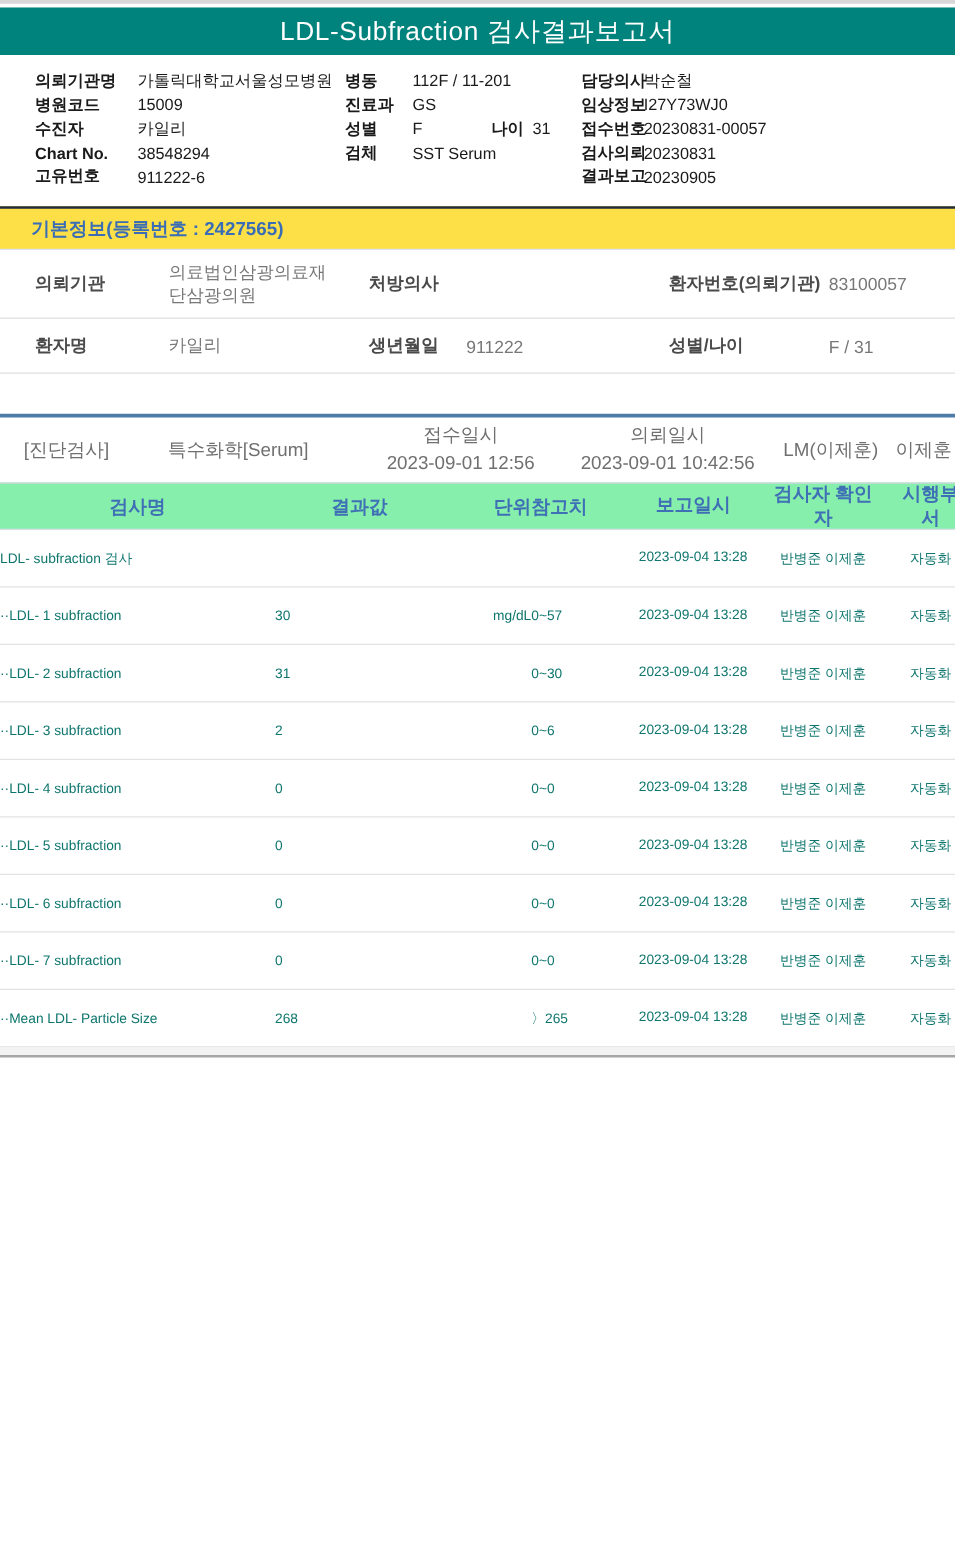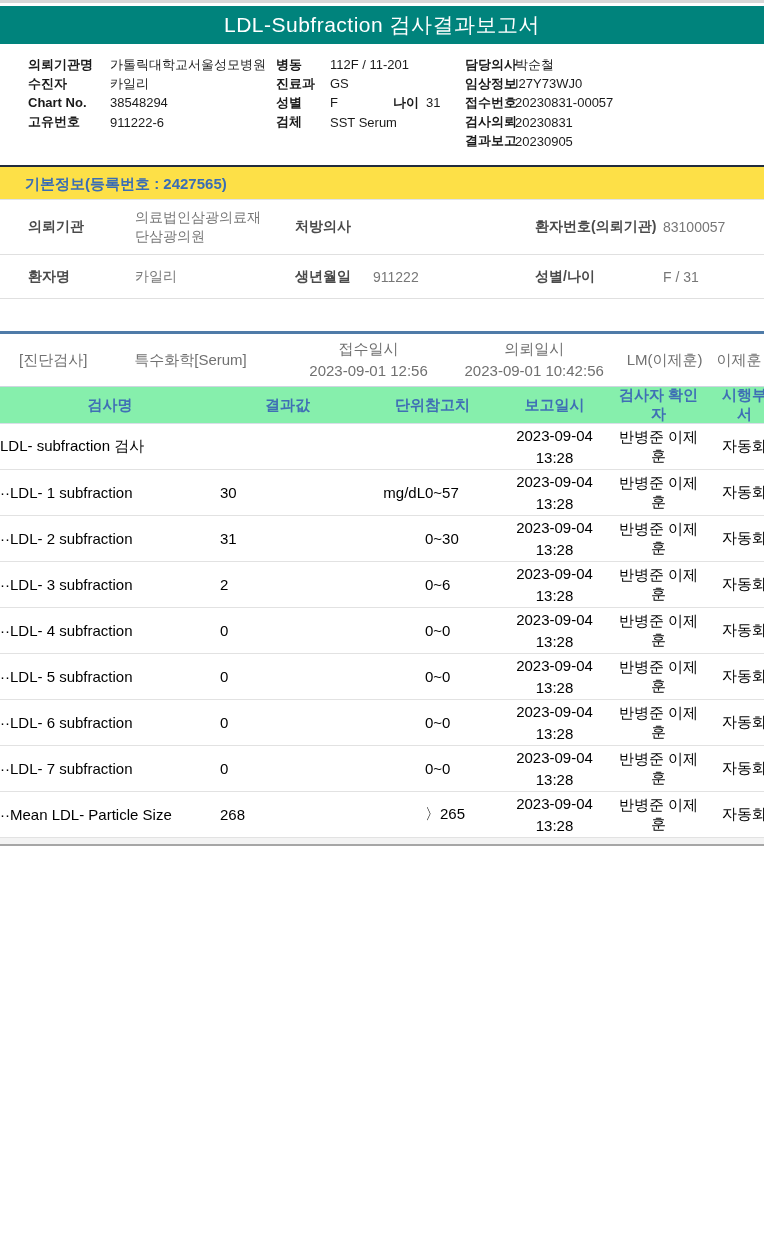--- a/index.html
+++ b/index.html
@@ -69,21 +69,21 @@
   .order-confirm  { width:51px;  text-align:center; }
 
   
   .rhead {
     display:flex; align-items:center; height:38px;
     background:#86efac; color:#3f6fb5; font-weight:bold; font-size:15px;
     border-top:1px solid #cfd6e0; border-bottom:1px solid #d9dfe8;
   }
   .rrow {
     display:flex; align-items:center; min-height:46px;
-    font-size:15px; color:#000000; border-bottom:1px solid #e2e2e2;
+    font-size:11px; color:#0f766e; border-bottom:1px solid #e2e2e2;
   }
   .rrow:last-of-type { border-bottom:none; }
   .c { flex:none; }
   .c-name   { width:220px; text-align:left; }
   .c-result { width:90px;  text-align:left; }
   .c-unit   { width:115px; text-align:right; }
   .c-ref    { width:72px;  }
   .c-date   { width:115px; text-align:center; line-height:1.45; }
   .c-staff  { width:93px;  text-align:center; }
   .c-dept   { width:59px;  text-align:center;margin-left:10px; }
@@ -105,20 +105,24 @@
 
 <div class="title-bar">
   <h1>LDL-Subfraction 검사결과보고서</h1>
 </div>
 
 <div class="header-info">
   <div class="hcol hcol-left">
     <div class="hrow">
         <span class="hlabel">의뢰기관명</span>
         <span class="hvalue">가톨릭대학교서울성모병원</span>
+      </div>
+    <div class="hrow">
+        <span class="hlabel">병원코드</span>
+        <span class="hvalue">15009</span>
       </div>
     <div class="hrow">
         <span class="hlabel">수진자</span>
         <span class="hvalue">카일리</span>
       </div>
     <div class="hrow">
         <span class="hlabel">Chart No.</span>
         <span class="hvalue">38548294</span>
       </div>
     <div class="hrow">

